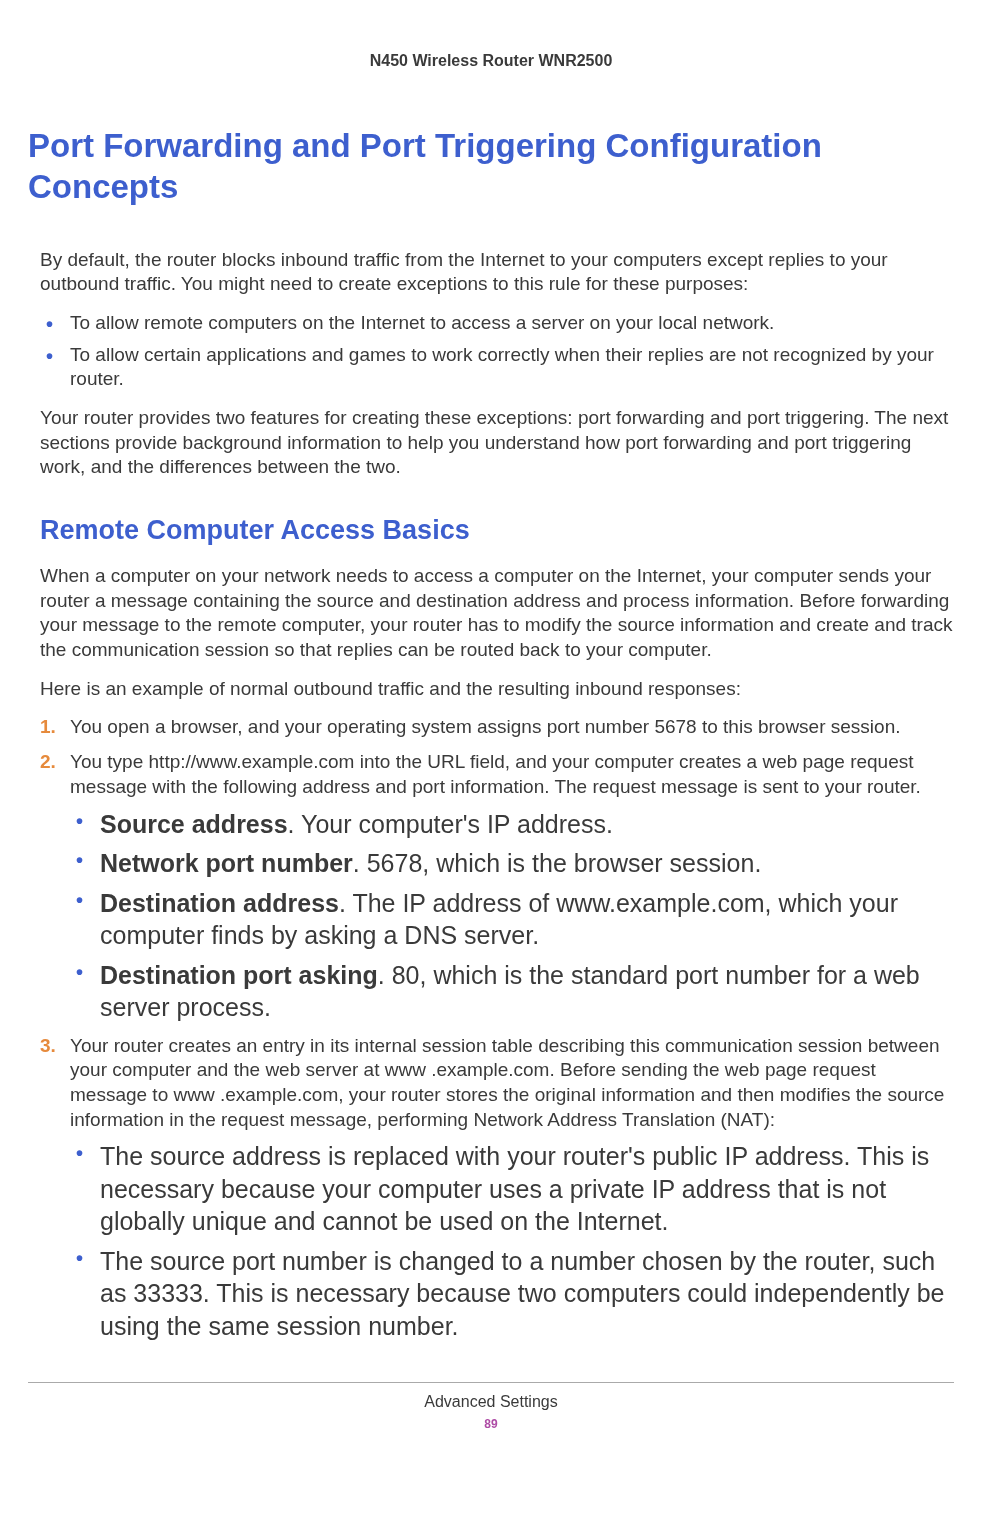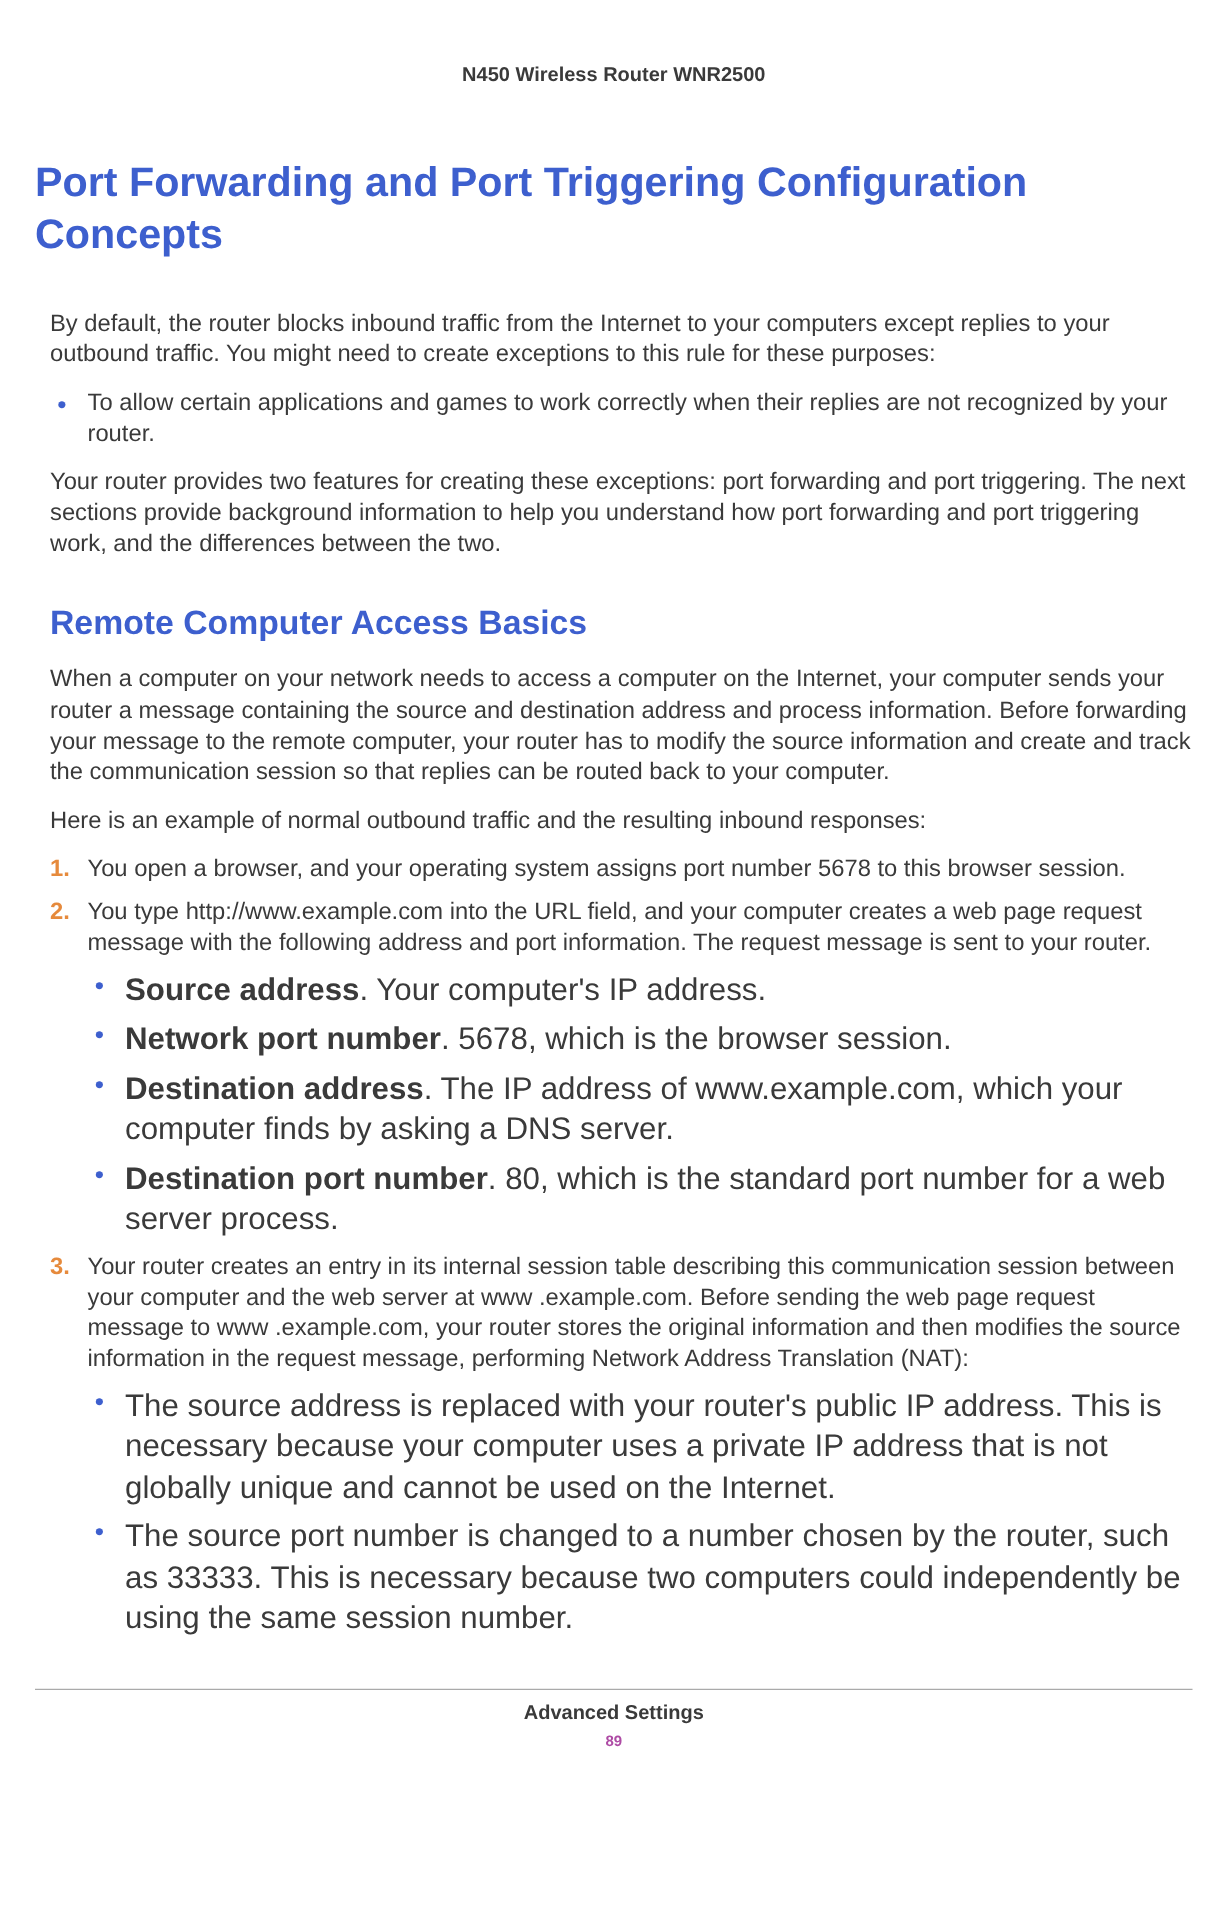--- a/index.html
+++ b/index.html
@@ -117,21 +117,21 @@
       font-weight: bold;
     }
     .footer {
       margin-top: 40px;
       border-top: 1px solid #aaa;
       padding-top: 10px;
       text-align: center;
     }
     .footer-section {
       font-size: 16px;
-      font-weight: bold;
+      font-weight: normal;
       color: #3a3a3a;
       margin-bottom: 6px;
     }
     .footer-page {
       font-size: 12px;
       font-weight: bold;
       color: #ae4ba5;
     }
   </style>
 </head>
@@ -139,39 +139,40 @@
 
 <div class="page">
   <div class="header-title">N450 Wireless Router WNR2500</div>
 
   <h1>Port Forwarding and Port Triggering Configuration Concepts</h1>
 
   <div class="content">
     <p>By default, the router blocks inbound traffic from the Internet to your computers except replies to your outbound traffic. You might need to create exceptions to this rule for these purposes:</p>
 
     <ul class="bullets">
+      <li>To allow remote computers on the Internet to access a server on your local network.</li>
       <li>To allow certain applications and games to work correctly when their replies are not recognized by your router.</li>
     </ul>
 
     <p>Your router provides two features for creating these exceptions: port forwarding and port triggering. The next sections provide background information to help you understand how port forwarding and port triggering work, and the differences between the two.</p>
 
     <h2>Remote Computer Access Basics</h2>
 
     <p>When a computer on your network needs to access a computer on the Internet, your computer sends your router a message containing the source and destination address and process information. Before forwarding your message to the remote computer, your router has to modify the source information and create and track the communication session so that replies can be routed back to your computer.</p>
     <p>Here is an example of normal outbound traffic and the resulting inbound responses:</p>
 
     <ol class="numbered">
       <li>You open a browser, and your operating system assigns port number 5678 to this browser session.</li>
       <li>
         <span>You type http://www.example.com into the URL field, and your computer creates a web page request message with the following address and port information.   The request message is sent to your  router.</span>
         <ul class="sub-bullets">
           <li><span class="bold">Source address</span><span>. Your computer's IP address.</span></li>
           <li><span class="bold">Network port number</span><span>. 5678, which is the browser session.</span></li>
           <li><span class="bold">Destination address</span><span>. The IP address of www.example.com, which your computer finds by asking a DNS server.</span></li>
-          <li><span class="bold">Destination port number</span><span>. 80, which is the standard port number for a web server process.</span></li>
+          <li><span class="bold">Destination port asking</span><span>. 80, which is the standard port number for a web server process.</span></li>
         </ul>
       </li>
       <li>
         <span>Your router creates an entry in its internal session table describing this communication session between your computer and the web server at www .example.com. Before sending the web page request message to www .example.com, your  router  stores the original information and then modifies the source information in the request message, performing Network Address Translation (NAT):</span>
         <ul class="sub-bullets">
           <li>The source address is replaced with your router's public IP address. This is necessary because your computer uses a private IP address that is not globally unique and cannot be used on the Internet.</li>
           <li>The source port number is changed to a number chosen by the router, such as 33333. This is necessary because two computers could independently be using the same session number.</li>
         </ul>
       </li>
     </ol>

